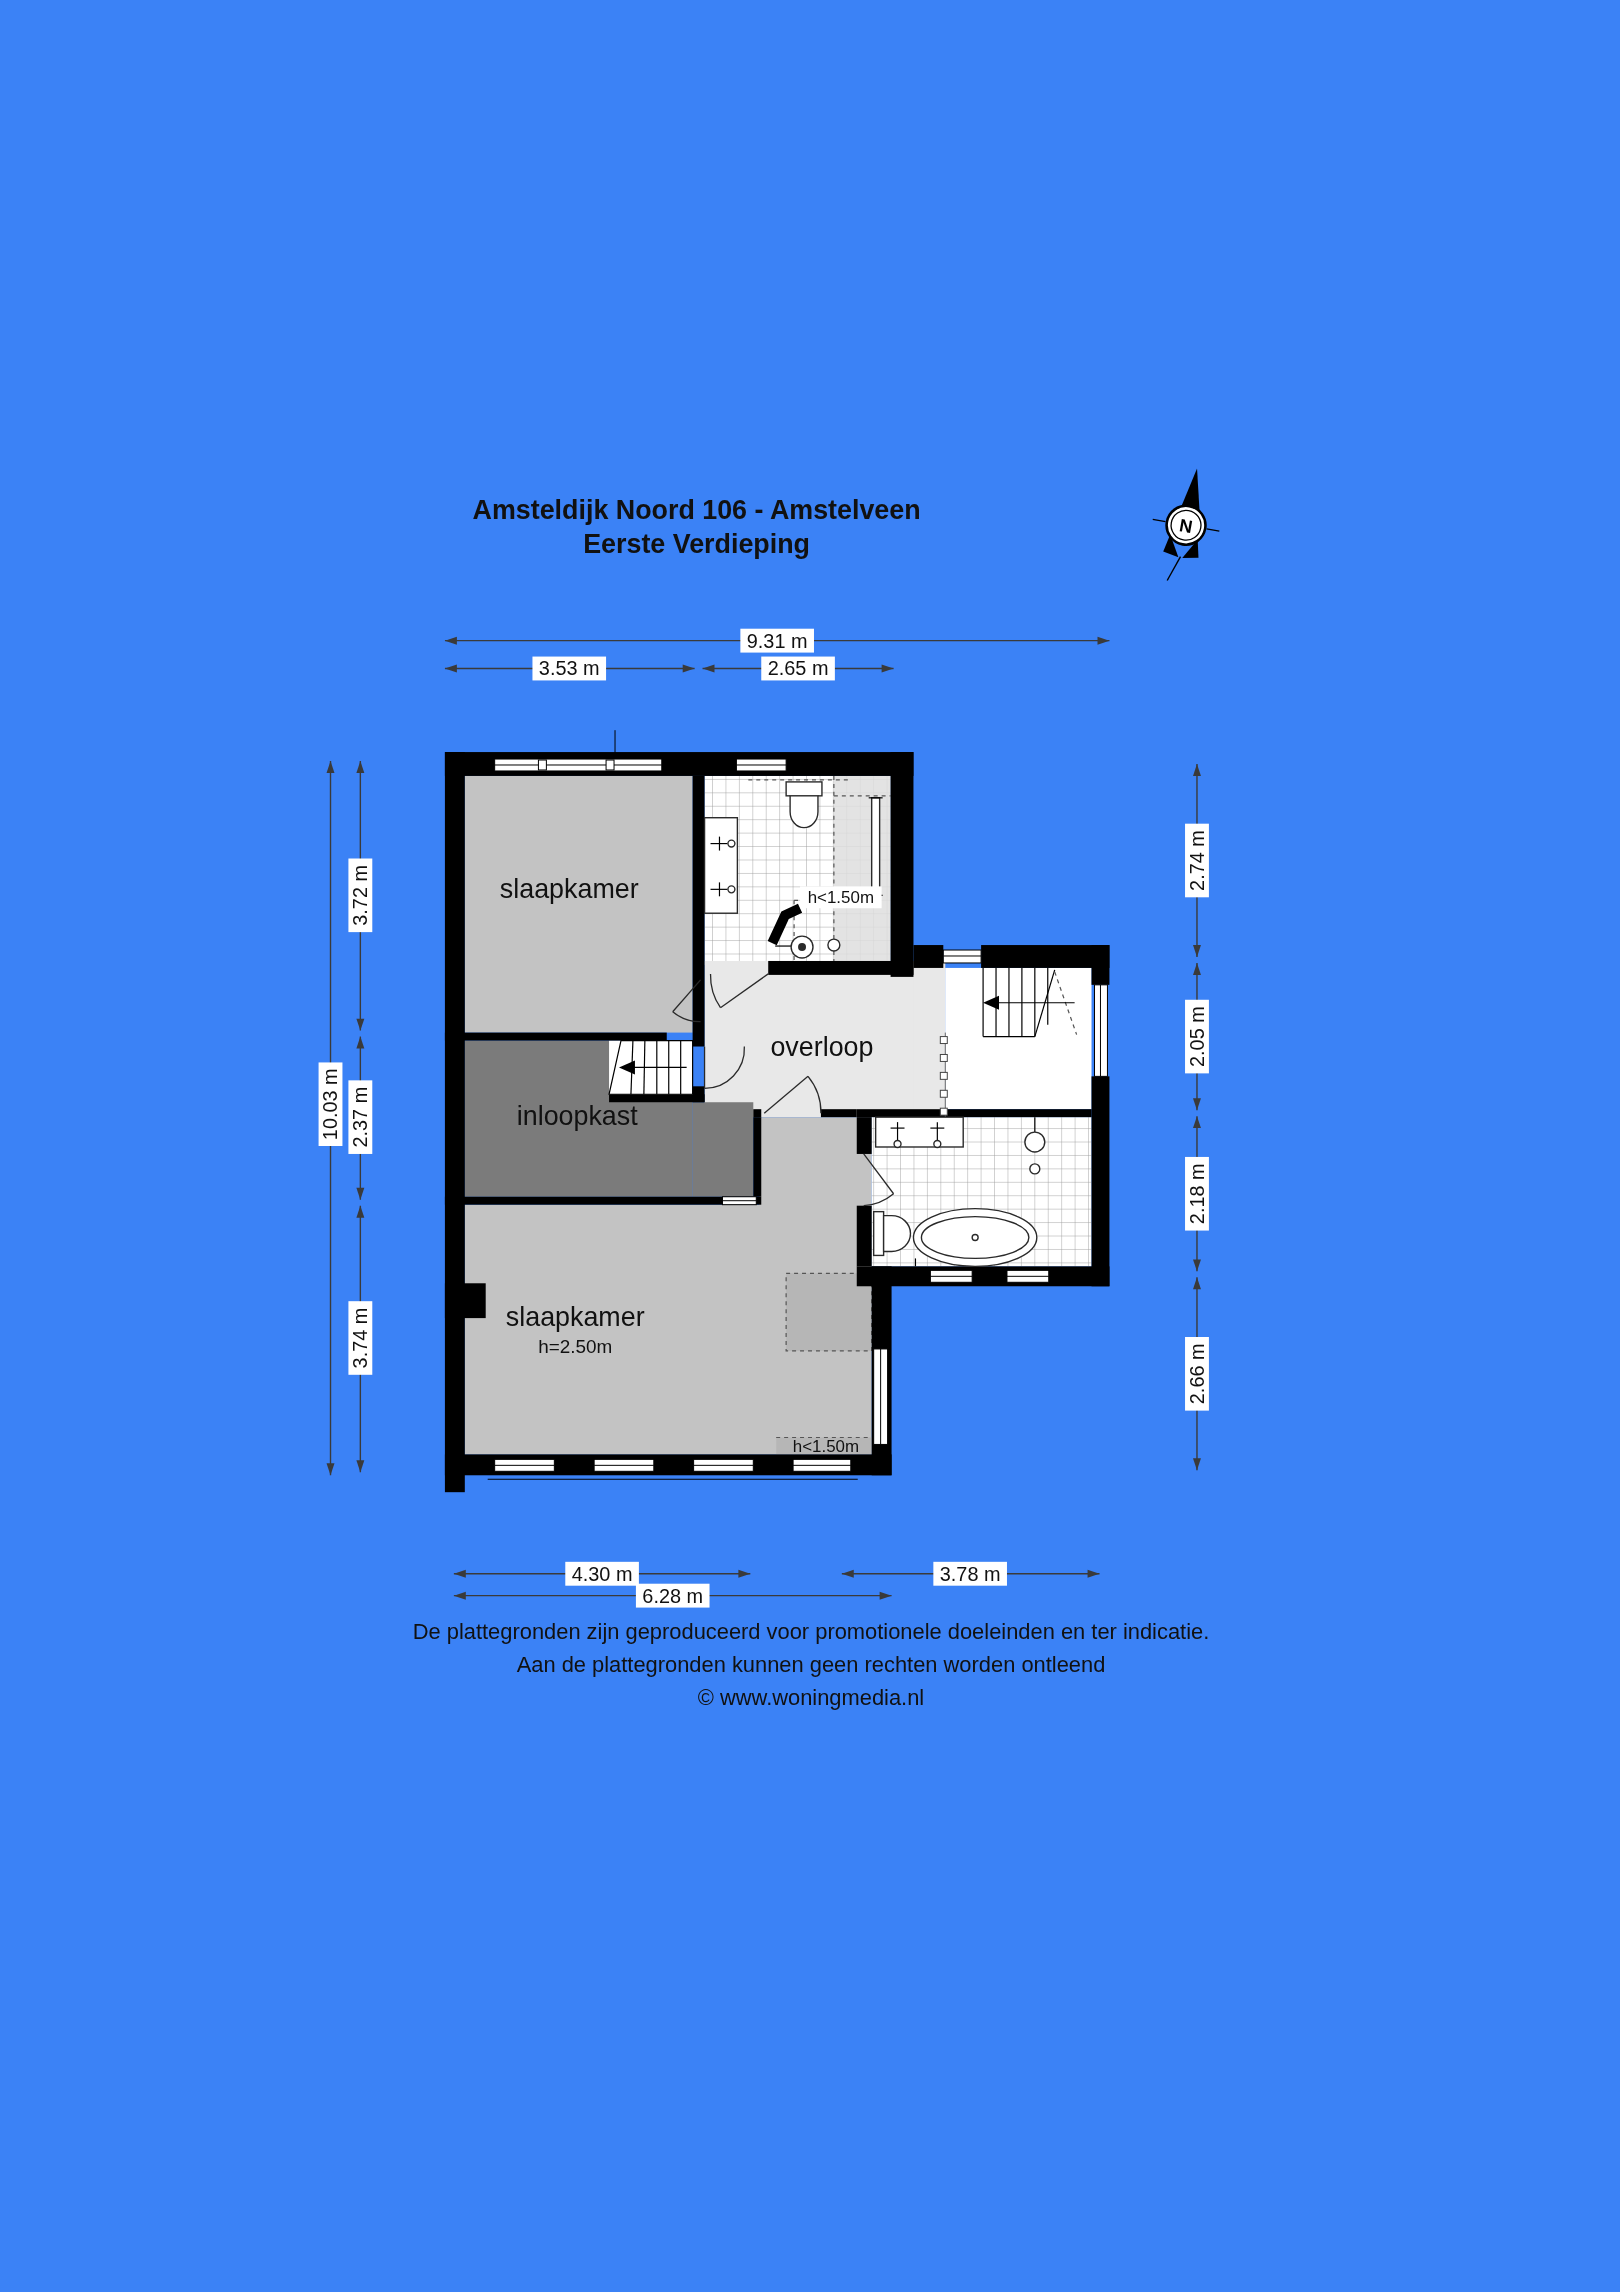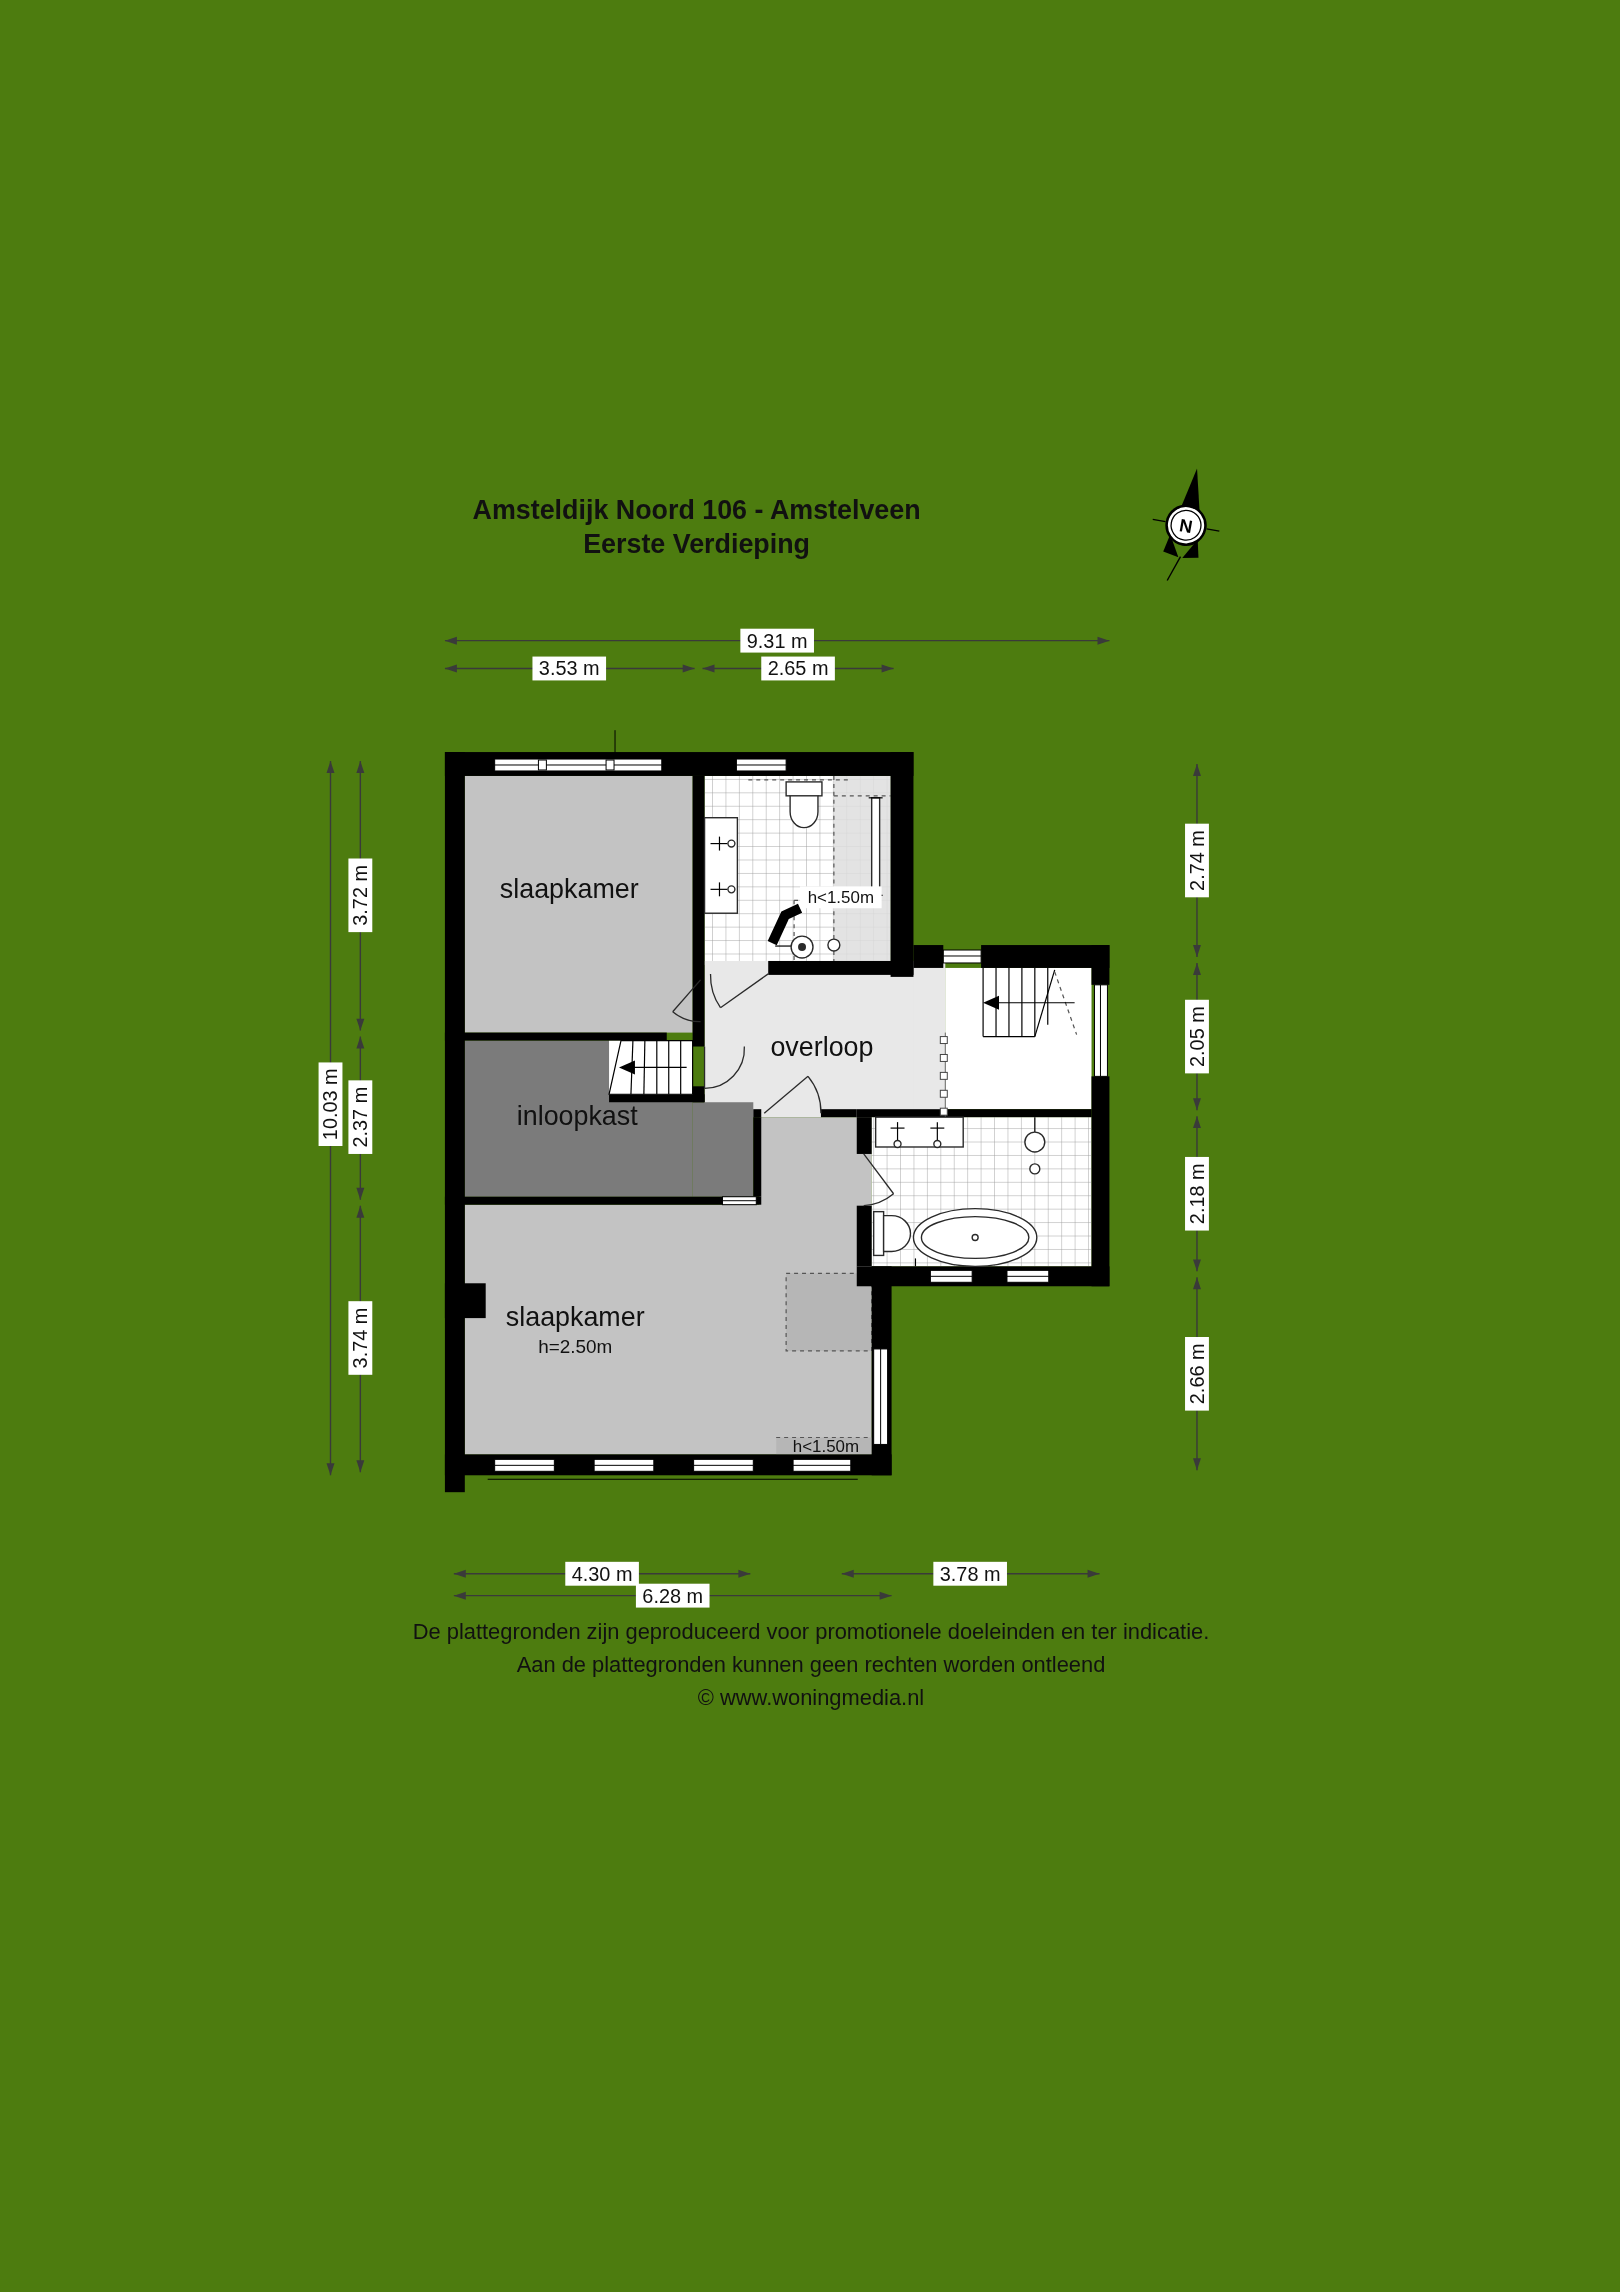--- a/index.html
+++ b/index.html
@@ -1,16 +1,16 @@
 <!DOCTYPE html>
 <html><head>
 <meta charset="utf-8">
 <style>
   html,body{margin:0;padding:0;background:#ffffff;}
-  .page{position:relative;width:1621px;height:2292px;background:#4d7c0f;overflow:hidden;
+  .page{position:relative;width:1621px;height:2292px;background:#3b82f6;overflow:hidden;
         font-family:"Liberation Sans", sans-serif;}
   svg{position:absolute;left:0;top:0;}
   .wall{fill:#000000;stroke:none;}
   .thinline{stroke:#000;stroke-width:1.2;fill:none;}
   .fixture{stroke:#2a2a2a;stroke-width:1.4;fill:#ffffff;}
   .door{stroke:#2a2a2a;stroke-width:1.3;fill:none;}
   .dash{stroke:#555;stroke-width:1.2;fill:none;stroke-dasharray:4 4;}
   .dim{stroke:#3a3a3a;stroke-width:1.4;fill:none;}
   .dimhead{fill:#3a3a3a;stroke:none;}
   .dimtext{font-size:20px;fill:#111;text-anchor:middle;}

